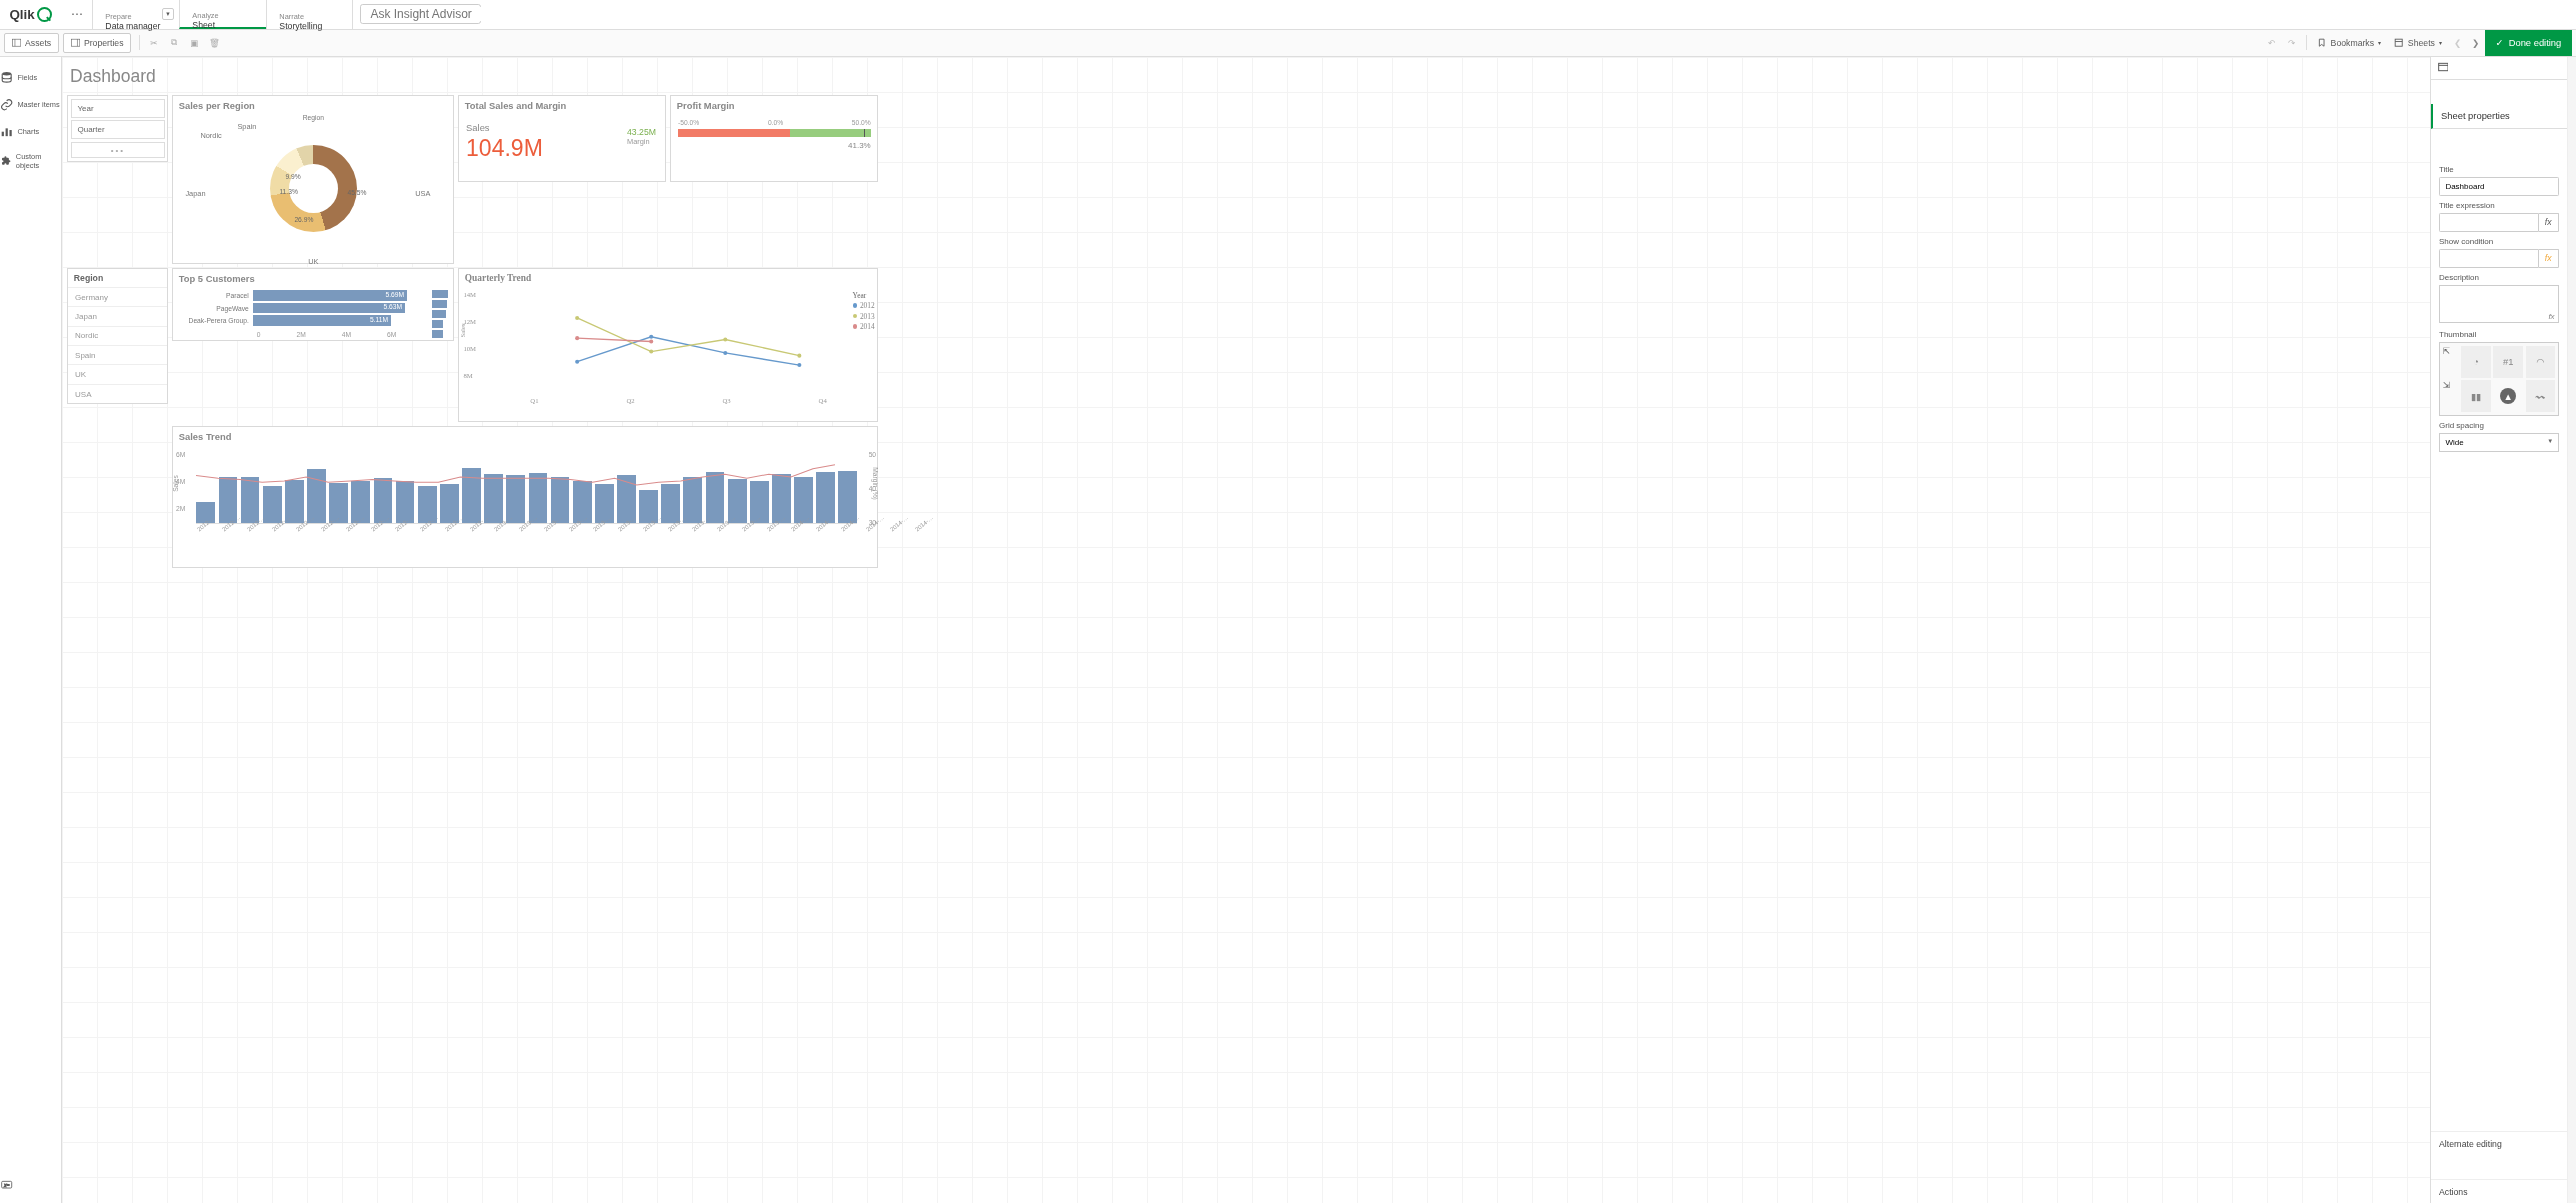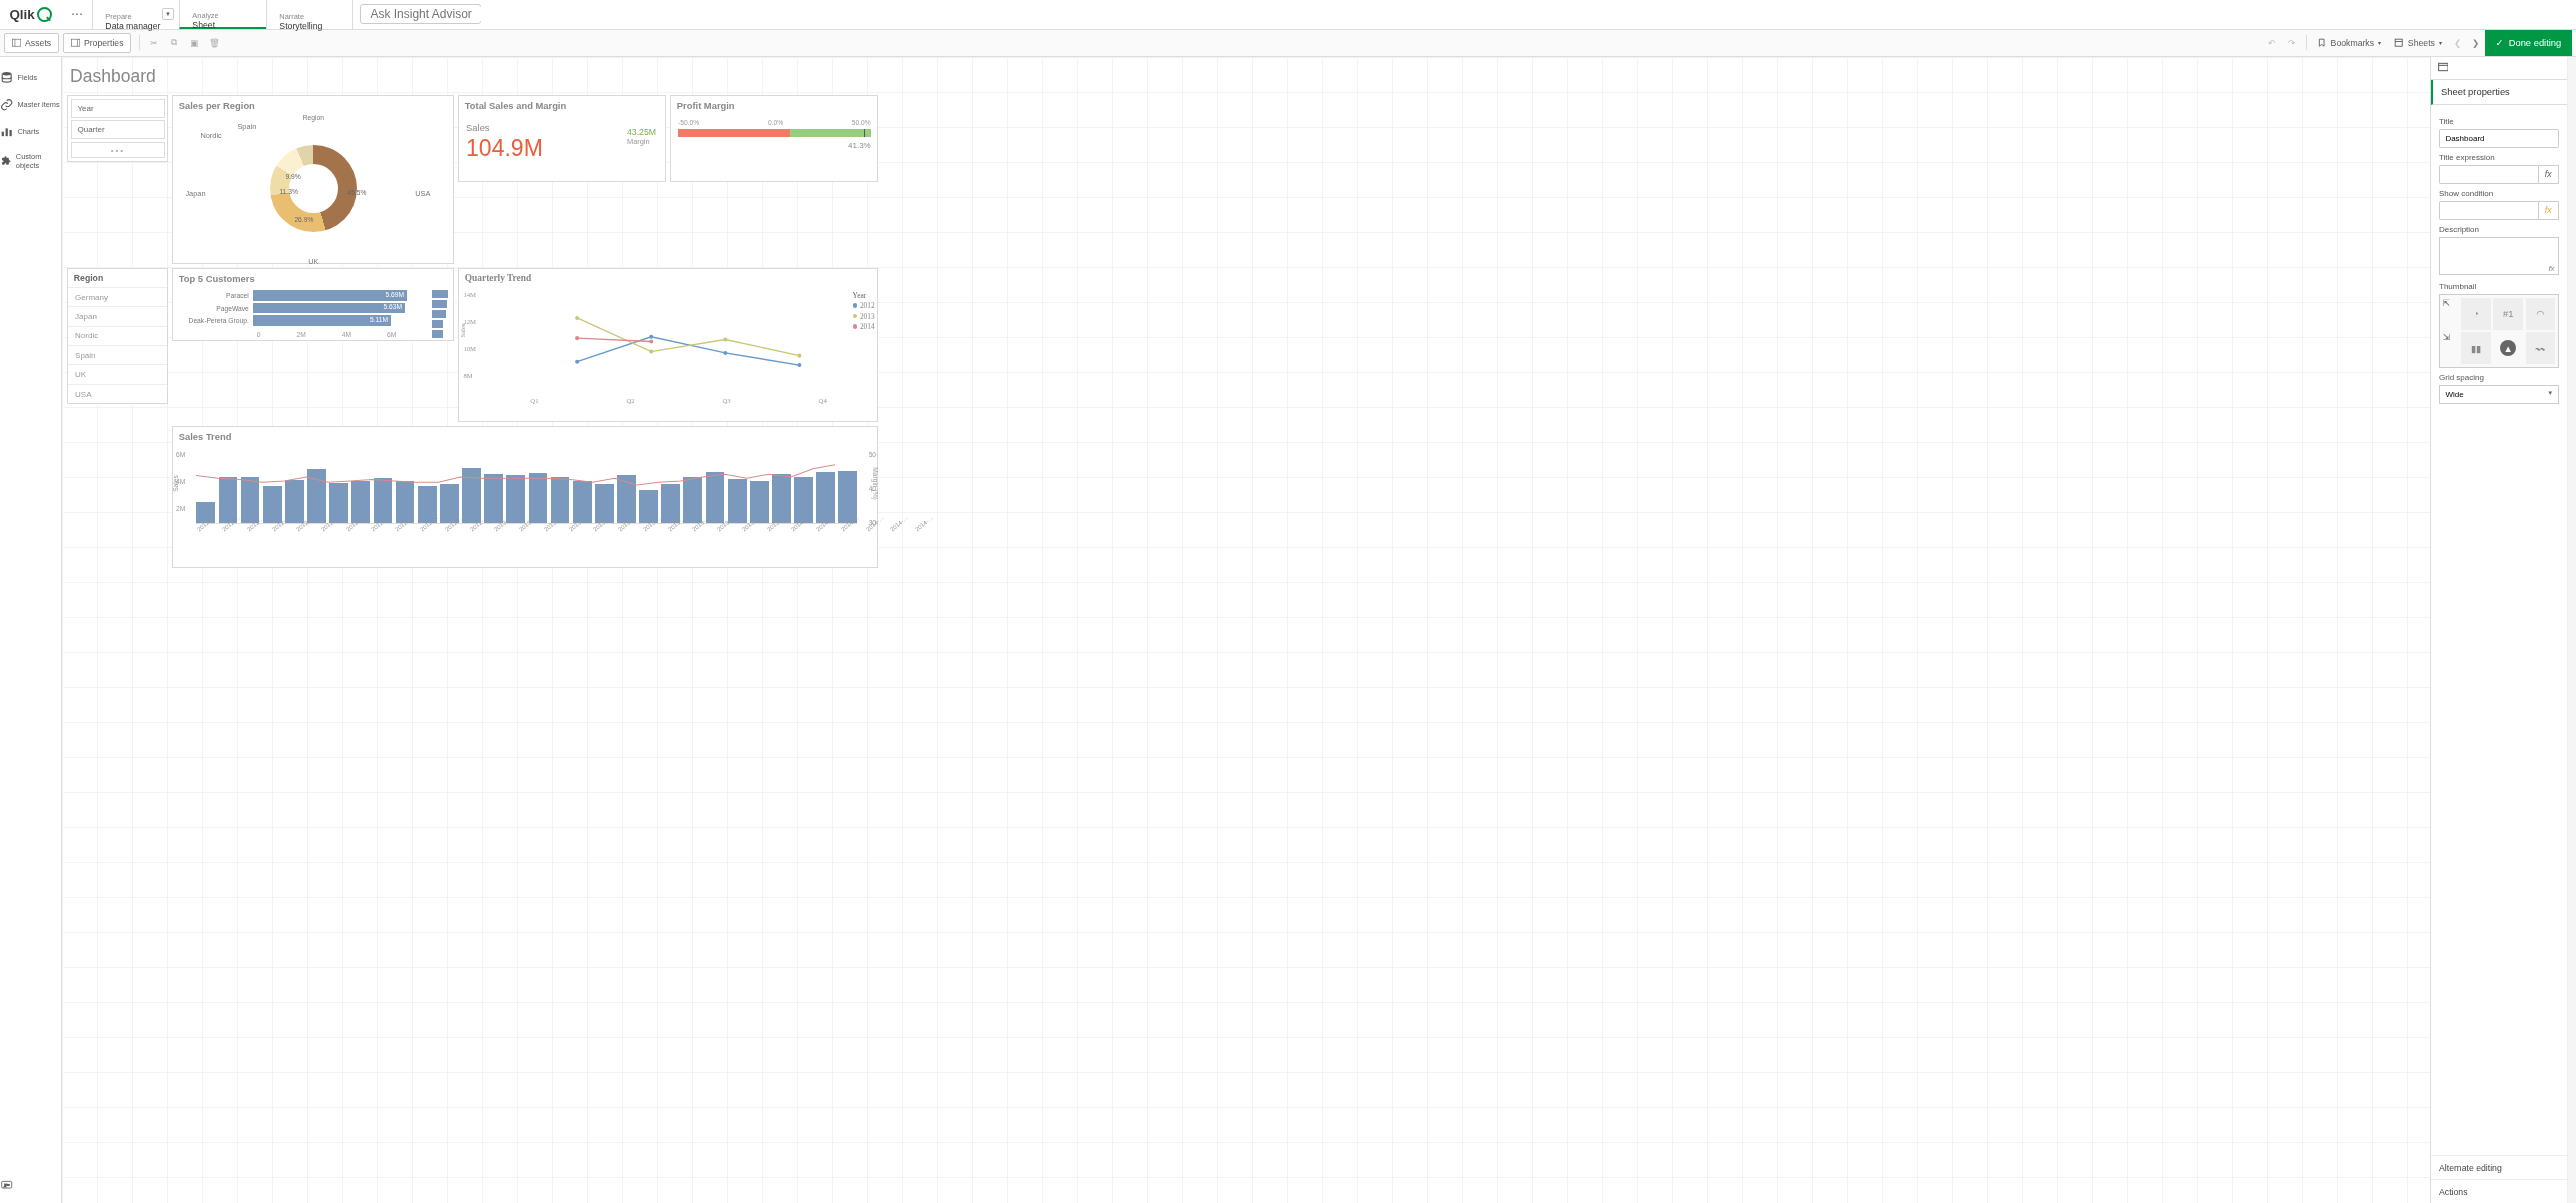--- a/index.html
+++ b/index.html
@@ -104,21 +104,21 @@
 .dot{width:4.7px;height:4.7px;border-radius:50%;display:inline-block;}
 .linechart svg{width:100%;height:101px;}
 .xaxis{display:flex;justify-content:space-around;font-size:6.7px;color:#999;margin-top:2.7px;}
 
 .trend{height:121px;padding:4px 20px 4px 23px;position:relative;}
 .trend .yl{position:absolute;left:2.7px;font-size:6.7px;color:#999;}
 .trend .yr{position:absolute;right:1.3px;font-size:6.7px;color:#999;}
 .trend-bars{display:flex;align-items:flex-end;height:74px;gap:3.4px;border-bottom:0.7px solid #ddd;}
 .trend-bars div{flex:1;background:#7a99bd;}
 .right-scroll{width:9.4px;background:#f5f5f5;border-left:0.7px solid #eee;}
-.right-content{flex:1;display:flex;flex-direction:column;}
+.right-content{flex:1;display:flex;flex-direction:column;gap:24px;}
 </style>
 </head>
 <body>
 
 <div class="top-bar">
   <div class="logo">Qlik<span class="logo-q"></span></div>
   <div class="dots-btn">⋯</div>
   <div class="nav-tabs">
     <div class="nav-tab">
       <span class="small">Prepare</span>

